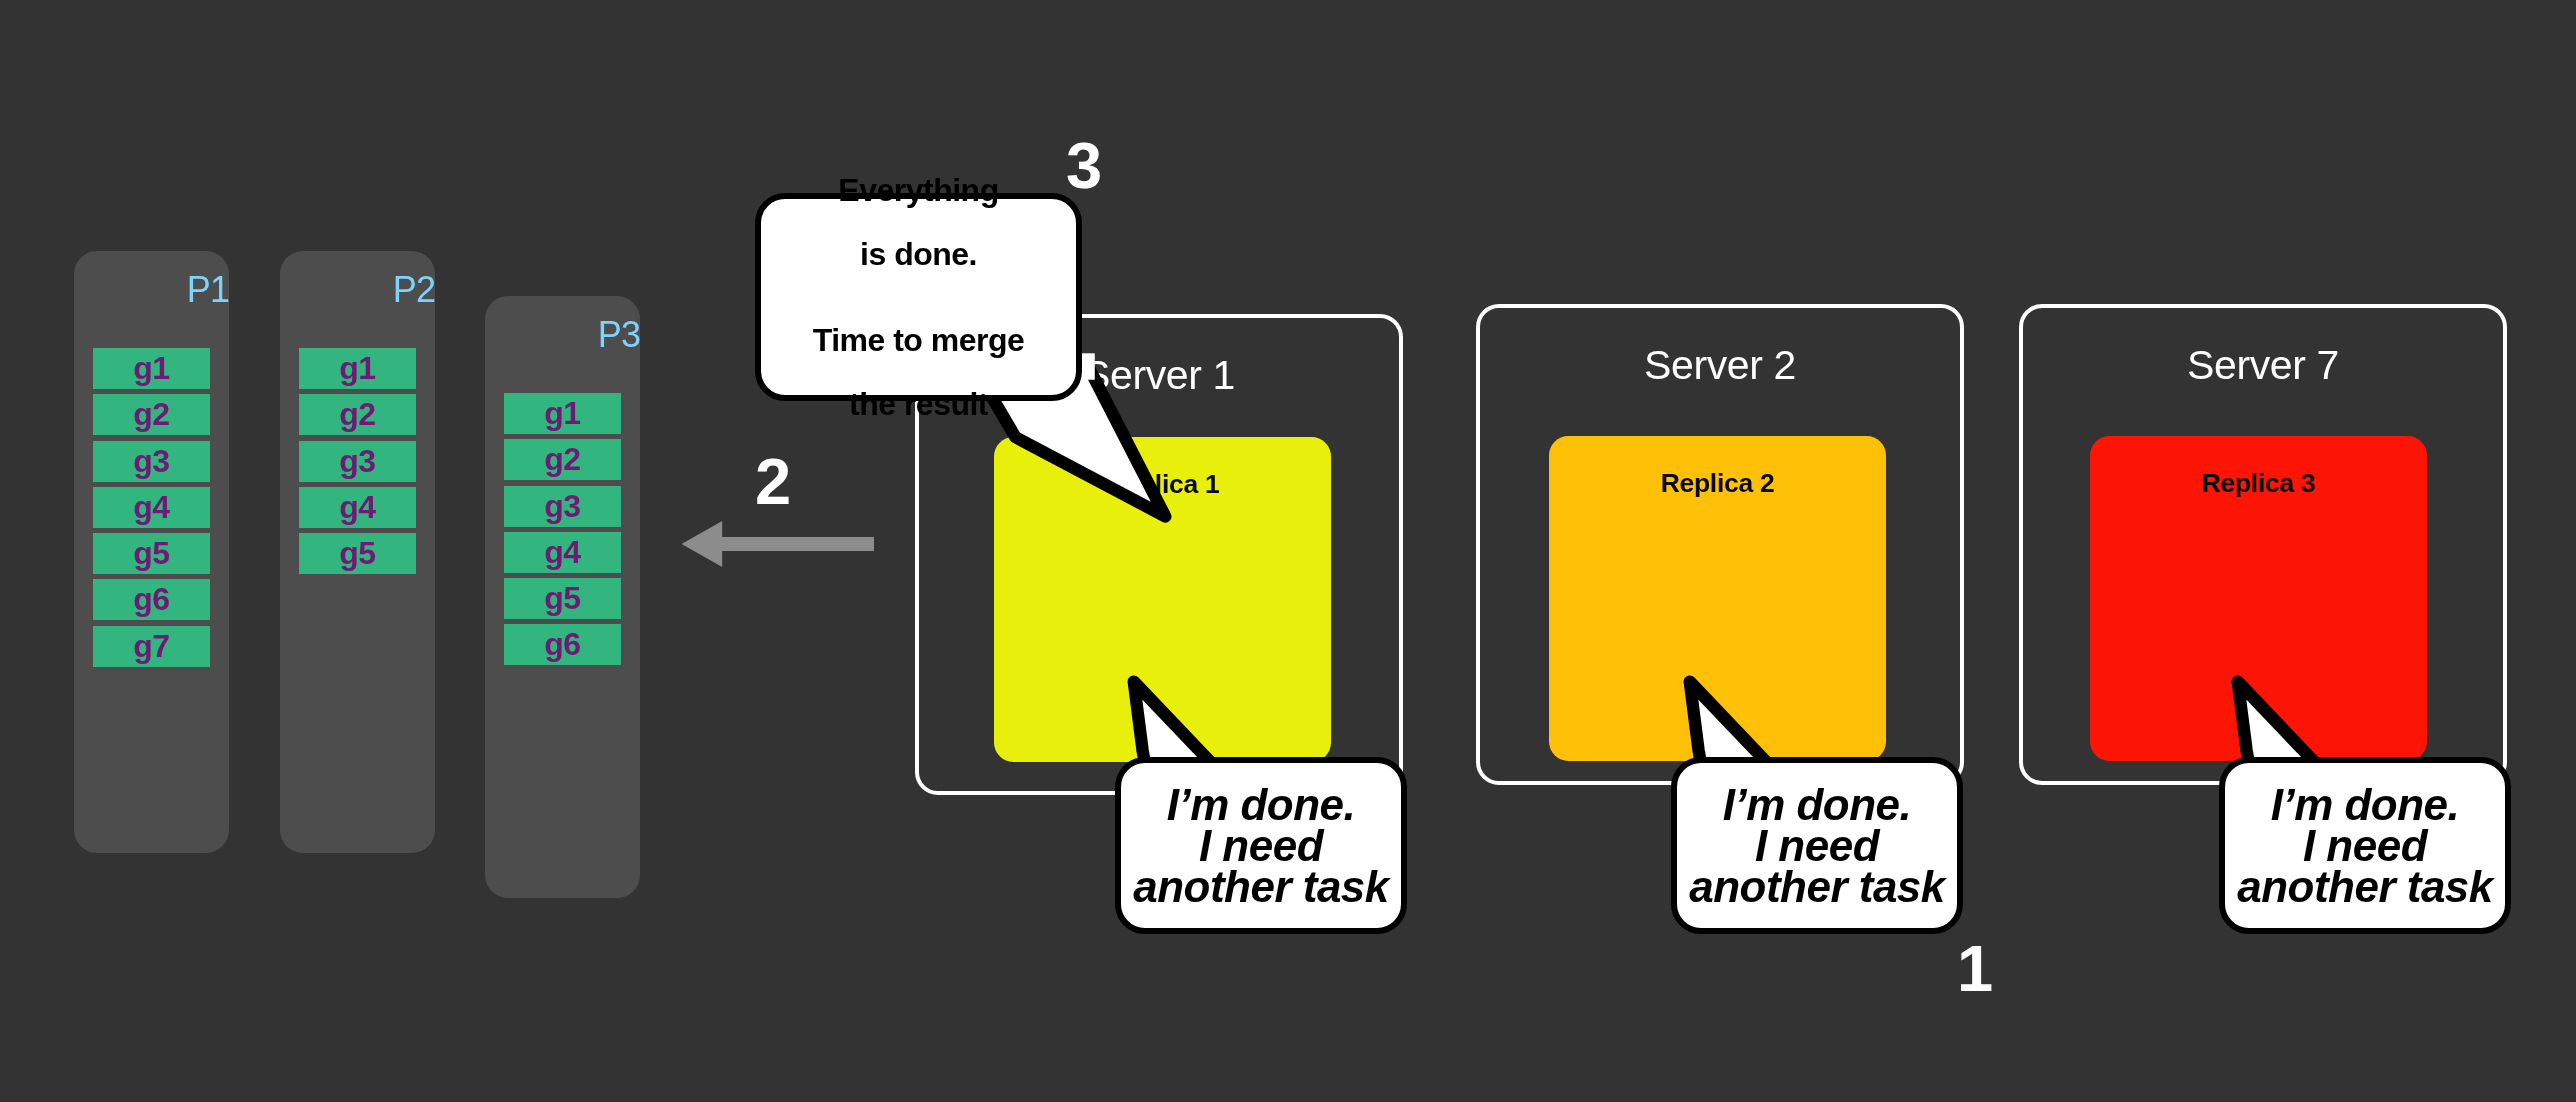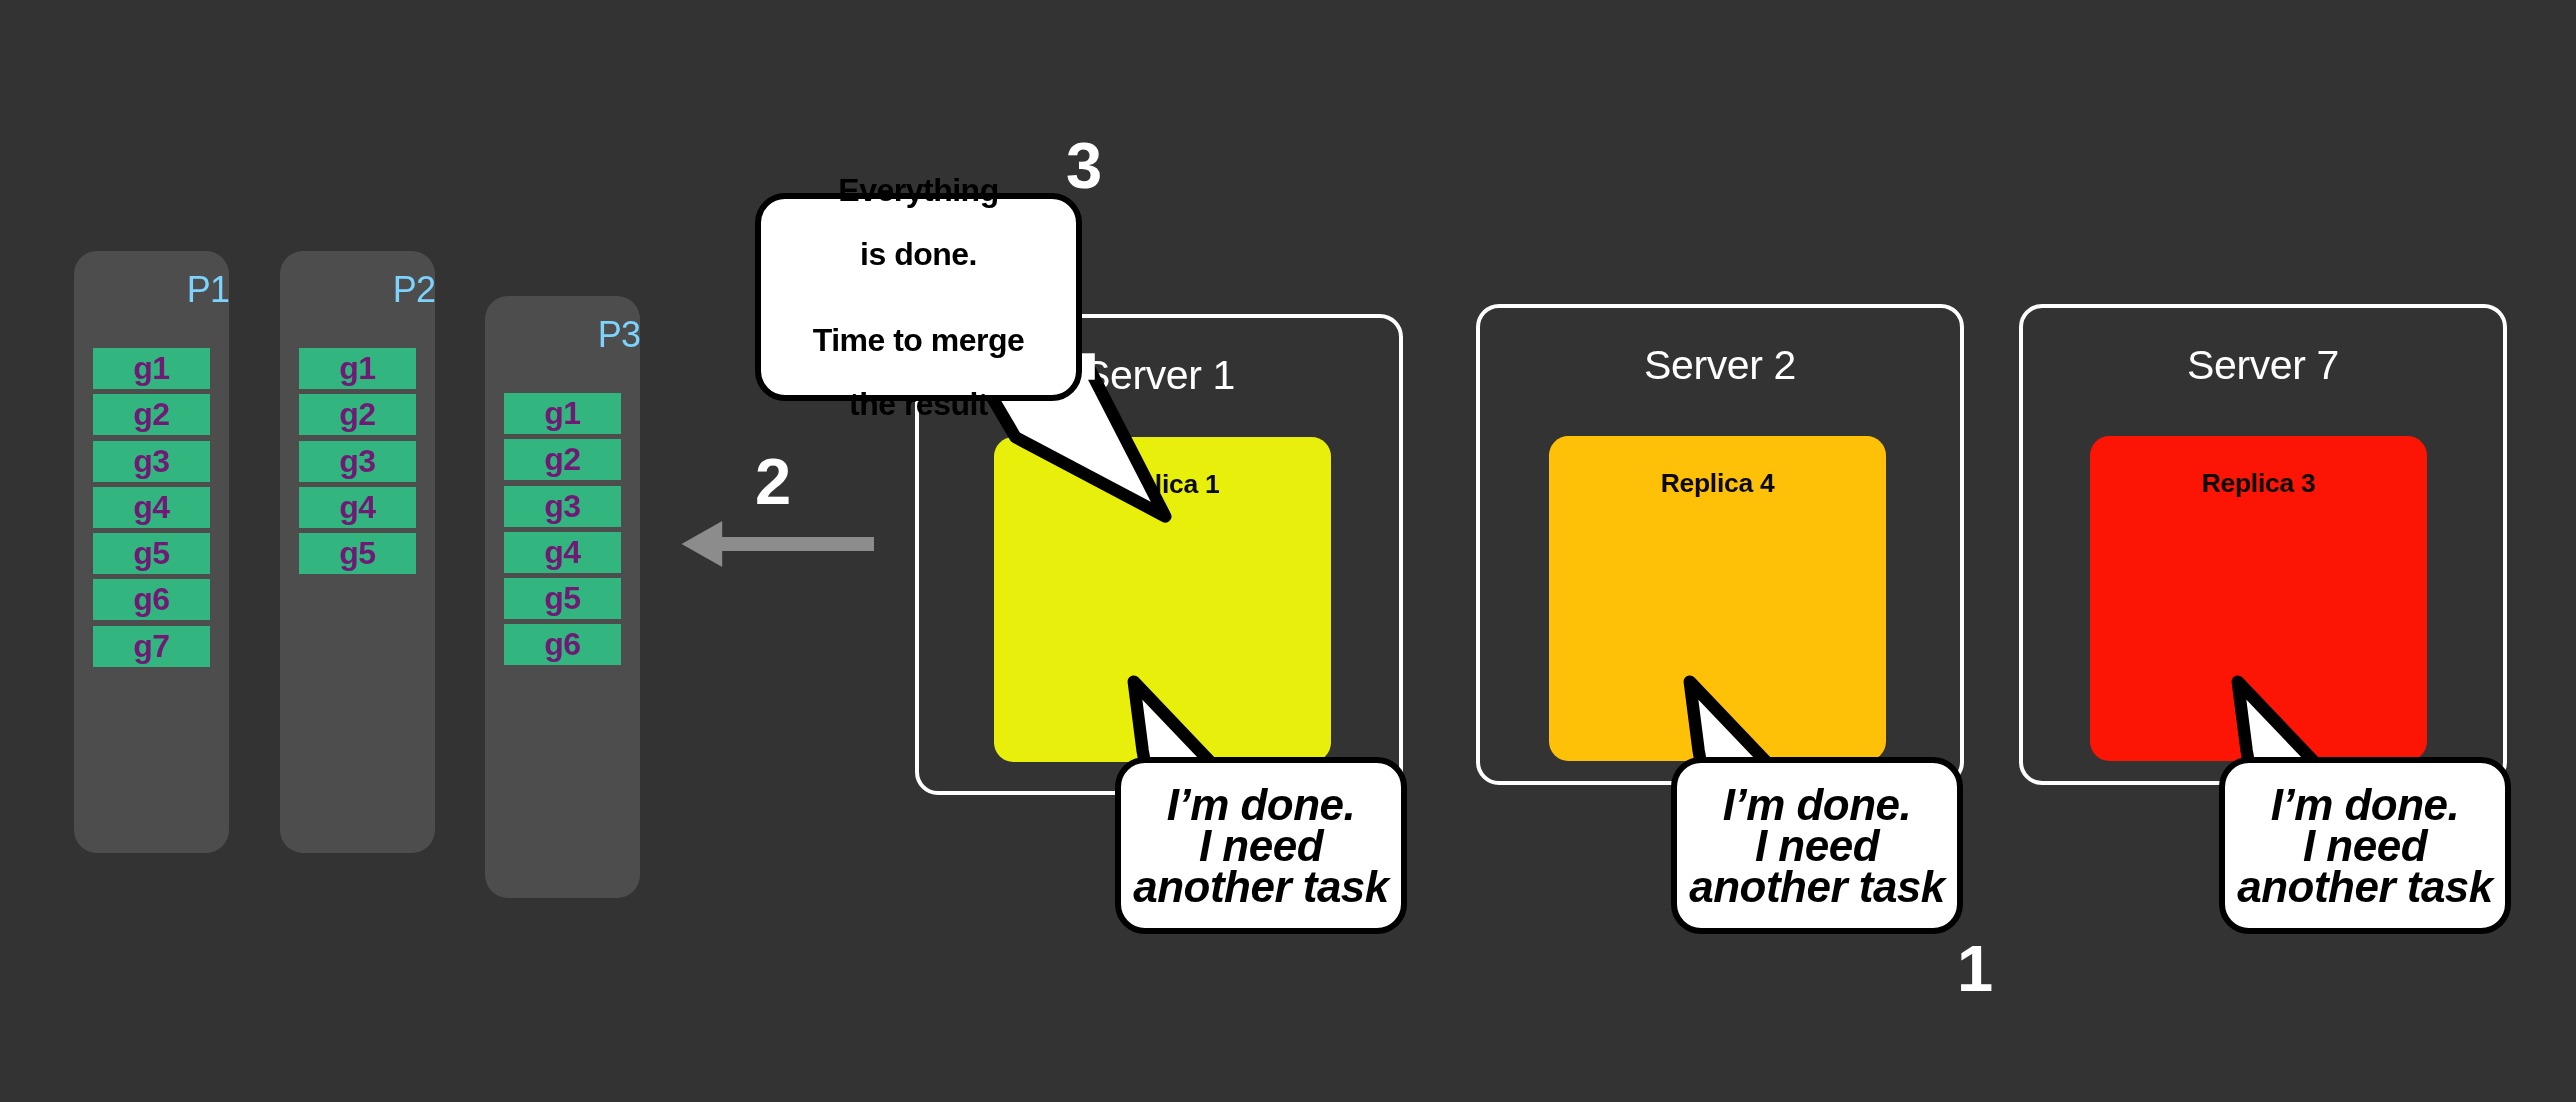--- a/index.html
+++ b/index.html
@@ -202,21 +202,21 @@
     <div class="server-title">Server 1</div>
   </div>
   <div class="replica" style="left:994px; top:437px; width:337px; height:325px; background:#e8ef0a;">
     <div class="replica-label">Replica 1</div>
   </div>
 
   <div class="server-box" style="left:1476px; top:304px; width:488px; height:481px;">
     <div class="server-title">Server 2</div>
   </div>
   <div class="replica" style="left:1549px; top:436px; width:337px; height:325px; background:#ffc107;">
-    <div class="replica-label">Replica 4</div>
+    <div class="replica-label">Replica 2</div>
   </div>
 
   <div class="server-box" style="left:2019px; top:304px; width:488px; height:481px;">
     <div class="server-title">Server 7</div>
   </div>
   <div class="replica" style="left:2090px; top:436px; width:337px; height:325px; background:#fc1404;">
     <div class="replica-label">Replica 3</div>
   </div>
 
   <svg class="tail" style="left:936px; top:353px;" width="247" height="177" viewBox="0 0 280 200">

